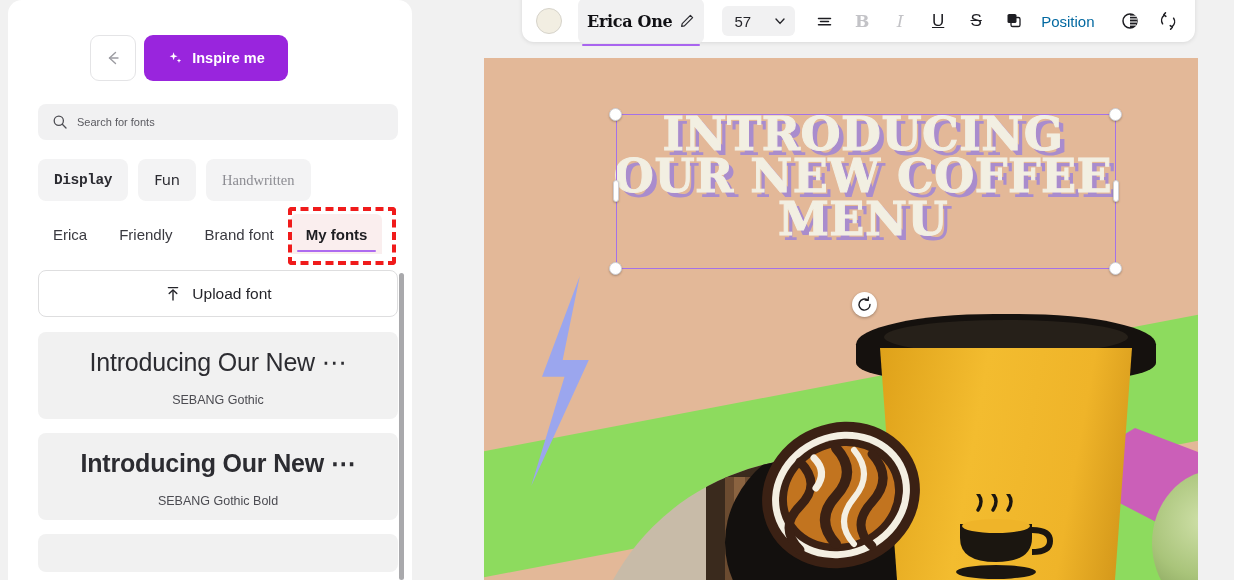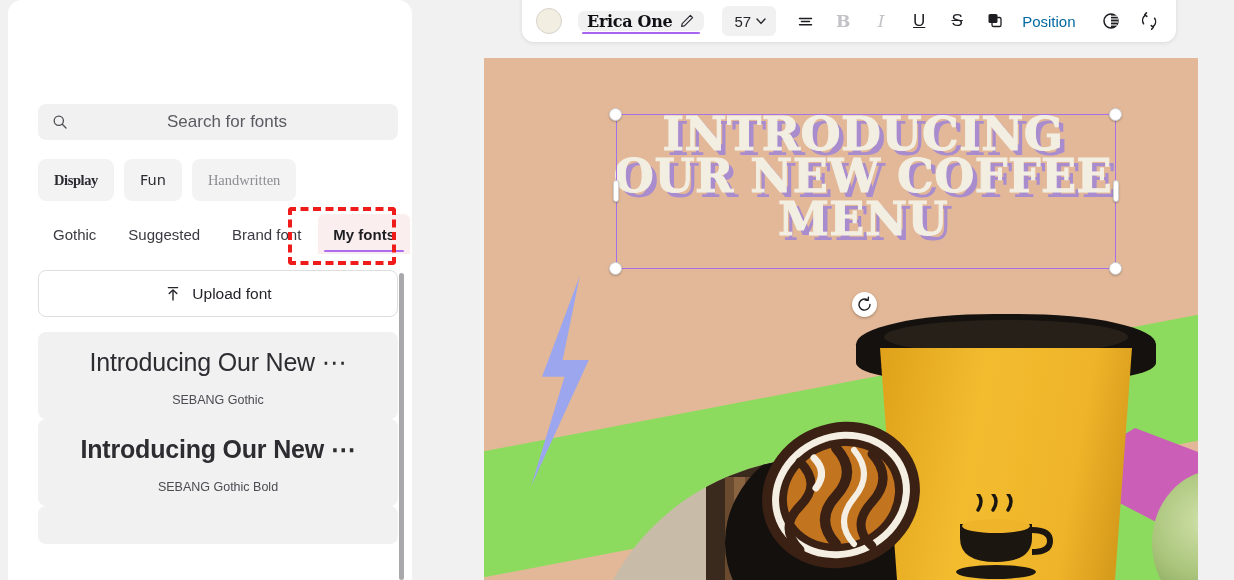--- a/index.html
+++ b/index.html
@@ -33,36 +33,36 @@
     color: #fff; font-size: 14.5px; font-weight: bold;
   }
   .search-box {
     position: absolute; left: 30px; top: 104px; width: 360px; height: 36px;
     background: #f1f1f2; border-radius: 8px;
     display: flex; align-items: center; gap: 9px; padding: 0 14px;
     cursor: text;
   }
   .search-box input {
     border: none; outline: none; background: transparent;
-    font-family: "Liberation Sans", sans-serif; font-size: 17px;
-    color: #44444a; width: 300px; text-align: center;
+    font-family: "Liberation Sans", sans-serif; font-size: 11px;
+    color: #44444a; width: 300px;
   }
   .search-box input::placeholder { color: #5a5a60; }
 
   .pill-row {
     position: absolute; left: 30px; top: 159px; width: 374px; height: 42px;
     display: flex; gap: 10px; overflow: hidden;
   }
   .pill {
     flex: 0 0 auto; height: 42px; background: #f3f3f4; border-radius: 8px;
     display: flex; align-items: center; justify-content: center;
     padding: 0 16px; font-size: 14.5px; color: #2b2b31; cursor: pointer;
     white-space: nowrap;
   }
-  .pill.f-display { font-family: Liberation Serif, serif; font-weight: bold; letter-spacing: -0.4px; text-align: center; }
+  .pill.f-display { font-family: Liberation Mono, monospace; font-weight: bold; letter-spacing: -0.4px; text-align: center; }
   .pill.f-friendly { font-weight: bold; }
   .pill.f-fun { font-family: "DejaVu Sans", sans-serif; }
   .pill.f-hand { font-family: "Liberation Serif", serif; color: #8c8c92; }
 
   .tab-row {
     position: absolute; left: 30px; top: 214px; width: 380px; height: 46px;
     display: flex; align-items: flex-start; gap: 2px;
   }
   .tab {
     height: 40px; padding: 0 15px; border-radius: 6px 6px 0 0;
@@ -85,21 +85,21 @@
   .upload-btn {
     position: absolute; left: 30px; top: 270px; width: 360px; height: 47px;
     background: #fff; border: 1px solid #dededf; border-radius: 8px;
     display: flex; align-items: center; justify-content: center; gap: 10px;
     cursor: pointer; font-size: 15.5px; color: #24242a;
   }
 
   .font-list { position: absolute; left: 30px; top: 332px; width: 360px; height: 250px; }
   .font-card {
     width: 360px; background: #f1f1f1; border-radius: 8px;
-    padding: 16px 0 12px; cursor: pointer;
+    margin-bottom: 14px; padding: 16px 0 12px; cursor: pointer;
     text-align: center;
   }
   .font-card .preview {
     font-size: 25px; color: #2c2c31; letter-spacing: -0.2px;
     white-space: nowrap; overflow: hidden;
   }
   .font-card.bold .preview { font-weight: bold; }
   .font-card .fname { margin-top: 16px; font-size: 12.5px; color: #4b4b51; }
   .font-card.stub { height: 38px; padding: 0; }
 
@@ -118,35 +118,35 @@
     display: flex; align-items: center; padding: 0 10px 0 14px; gap: 4px;
     box-shadow: 0 1px 4px rgba(0,0,0,.10);
     padding-top: 16px;
   }
   .swatch {
     width: 26px; height: 26px; border-radius: 50%;
     background: #f2eee2; border: 1px solid #d6d3ca; cursor: pointer;
     flex: 0 0 auto;
   }
   .fontname-wrap {
-    position: relative; height: 20px; margin-left: 12px;
+    position: relative; height: 44px; margin-left: 12px;
     background: #f1f1f2; border-radius: 6px; padding: 0 9px;
     display: flex; align-items: center; gap: 7px; cursor: pointer;
   }
   .fontname {
     font-family: "DejaVu Serif", serif; font-weight: bold; font-size: 16px;
     color: #101014; letter-spacing: -0.3px; white-space: nowrap;
   }
   .fontname-wrap::after {
     content: ""; position: absolute; left: 4px; right: 4px; bottom: -3px;
     height: 2.5px; background: #a965ef; border-radius: 2px;
   }
   .size-wrap {
     height: 30px; margin-left: 14px; background: #f1f1f2; border-radius: 6px;
-    padding: 0 8px 0 12px; display: flex; align-items: center; gap: 3px;
+    padding: 0 8px 0 12px; display: flex; align-items: center; gap: 22px;
     cursor: pointer;
   }
   .size-val { font-size: 15px; color: #25252a; }
   .tb-btn {
     width: 34px; height: 34px; display: flex; align-items: center;
     justify-content: center; cursor: pointer; flex: 0 0 auto;
     font-size: 17px; color: #1d1d22; border-radius: 5px;
   }
   .tb-btn.muted { color: #c3c3c7; }
   .tb-btn.ml { margin-left: 8px; }
@@ -252,39 +252,54 @@
     box-shadow: 0 1px 3px rgba(0,0,0,.3);
   }
 </style>
 </head>
 <body>
 
 <div id="app">
 
   <div class="side-panel">
 
+    <div class="panel-head">
+      <div class="back-btn">
+        <svg width="20" height="20" viewBox="0 0 20 20">
+          <path d="M12.5 4.5 L6.5 10 L12.5 15.5" fill="none" stroke="#9c9ca2" stroke-width="1.4" stroke-linecap="round" stroke-linejoin="round"></path>
+          <path d="M6.5 10 H15" fill="none" stroke="#9c9ca2" stroke-width="1.4" stroke-linecap="round"></path>
+        </svg>
+      </div>
+      <div class="inspire-btn">
+        <svg width="17" height="17" viewBox="0 0 17 17">
+          <path d="M6.6 2.2 L7.6 5.2 L10.6 6.2 L7.6 7.2 L6.6 10.2 L5.6 7.2 L2.6 6.2 L5.6 5.2 Z" fill="#fff"></path>
+          <path d="M12 8.4 L12.6 10.1 L14.3 10.7 L12.6 11.3 L12 13 L11.4 11.3 L9.7 10.7 L11.4 10.1 Z" fill="#fff"></path>
+        </svg>
+        <span>Inspire me</span>
+      </div>
+    </div>
 
     <div class="search-box">
       <svg width="16" height="16" viewBox="0 0 16 16">
         <circle cx="6.8" cy="6.8" r="4.6" fill="none" stroke="#4e4e54" stroke-width="1.3"></circle>
         <path d="M10.3 10.3 L14 14" stroke="#4e4e54" stroke-width="1.3" stroke-linecap="round"></path>
       </svg>
       <input type="text" placeholder="Search for fonts" style="">
     </div>
 
     <div class="pill-row">
       <div class="pill f-display">Display</div>
       <div class="pill f-fun">Fun</div>
       <div class="pill f-hand">Handwritten</div>
 
     </div>
 
     <div class="tab-row">
-      <div class="tab">Gothic</div>
-      <div class="tab">Suggested</div>
+      <div class="tab">Erica</div>
+      <div class="tab">Friendly</div>
       <div class="tab">Brand font</div>
       <div class="tab active">My fonts</div>
     </div>
 
     <div class="upload-btn">
       <svg width="18" height="18" viewBox="0 0 18 18">
         <path d="M9 15 V5.4" stroke="#24242a" stroke-width="1.4" stroke-linecap="round"></path>
         <path d="M5.2 8.6 L9 4.9 L12.8 8.6" fill="none" stroke="#24242a" stroke-width="1.4" stroke-linecap="round" stroke-linejoin="round"></path>
         <path d="M4.4 2.6 H13.6" stroke="#24242a" stroke-width="1.4" stroke-linecap="round"></path>
       </svg>

